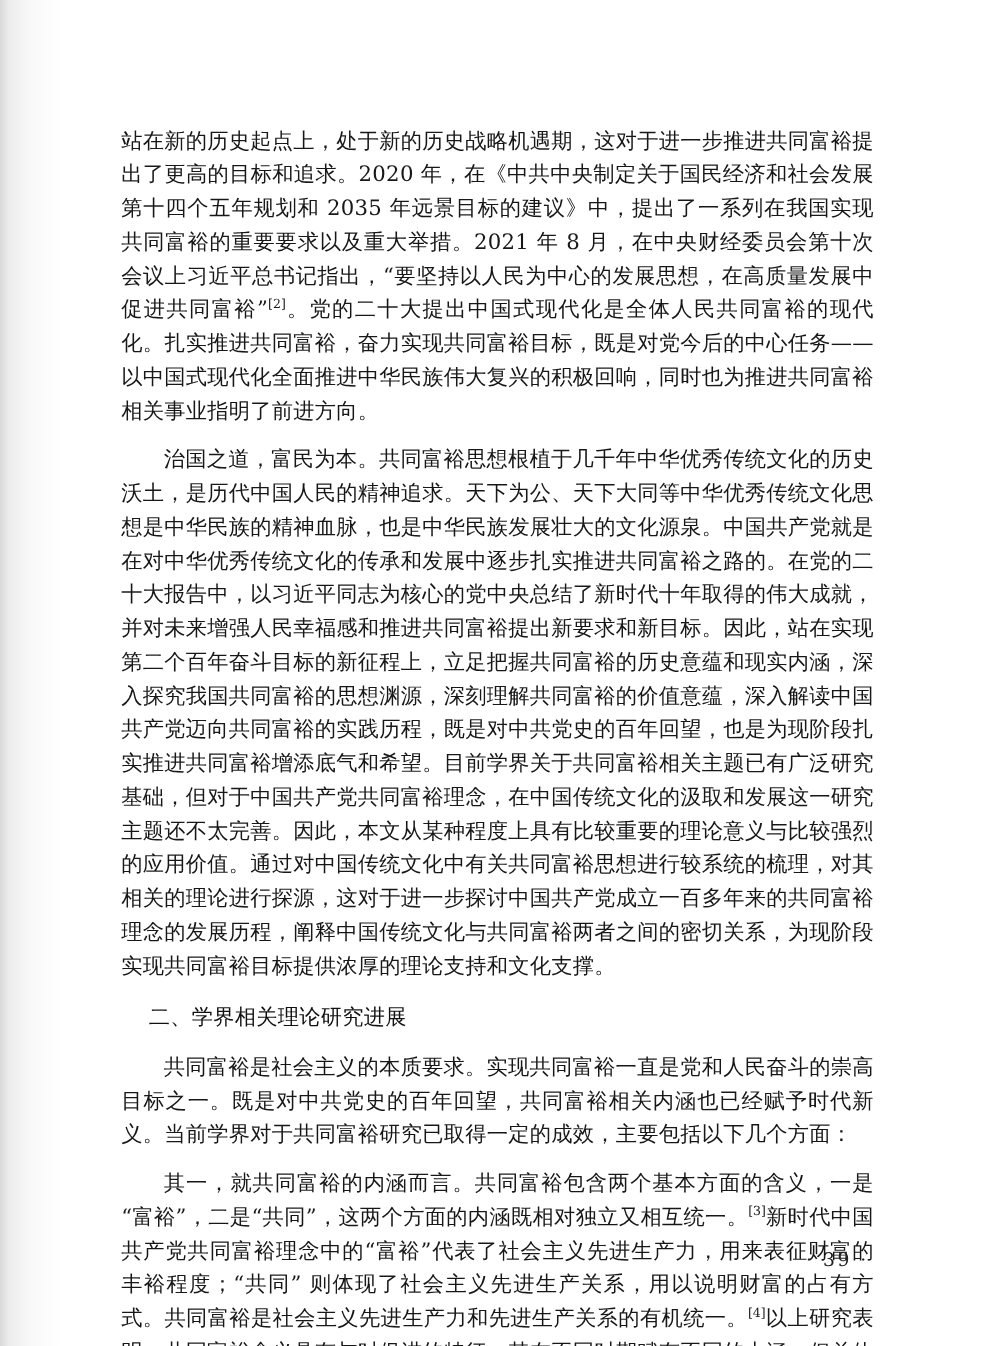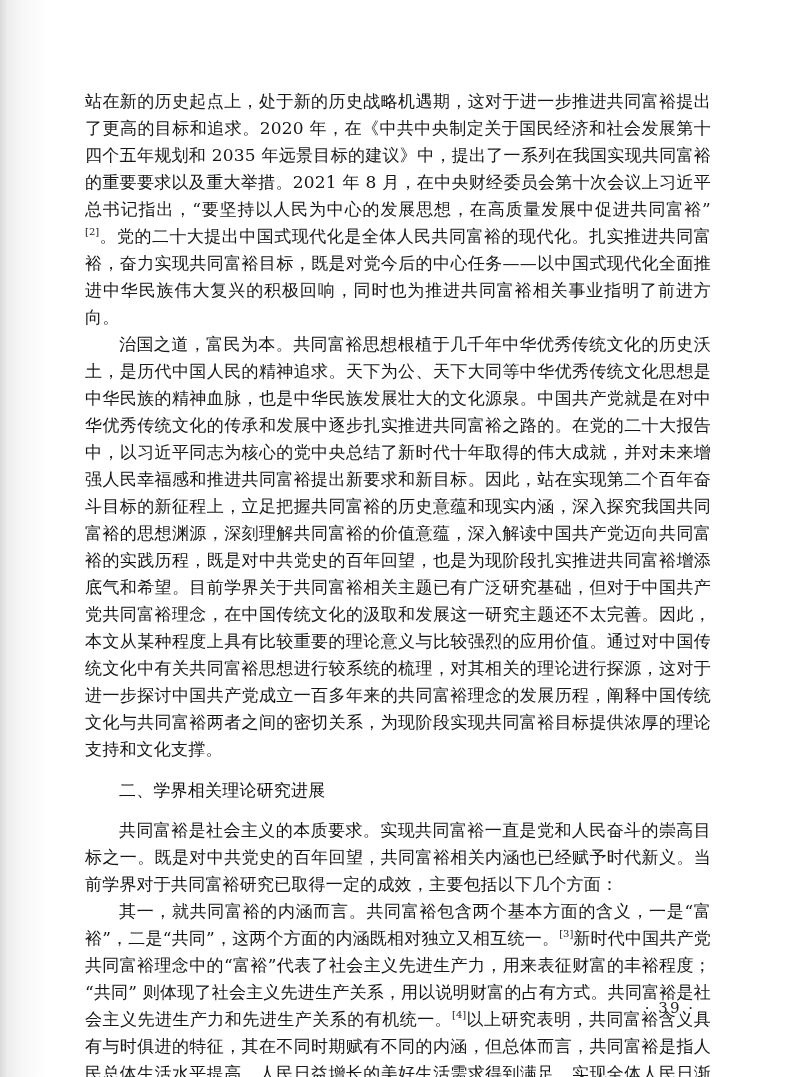--- a/index.html
+++ b/index.html
@@ -25,21 +25,21 @@
     left: 85px;
     top: 88px;
     width: 626px;
     color: #171717;
     font-size: 17px;
     line-height: 27px;
     text-align: justify;
     letter-spacing: 0.2px;
   }
   .para {
-    margin: 0;
+    margin: 12px;
   }
   .para.indent {
     text-indent: 2em;
   }
   .section-heading {
     font-family: "DejaVu Sans", "Liberation Sans", sans-serif;
     font-weight: normal;
     font-size: 17px;
     line-height: 27px;
     margin: 14px 0 13px 0;

